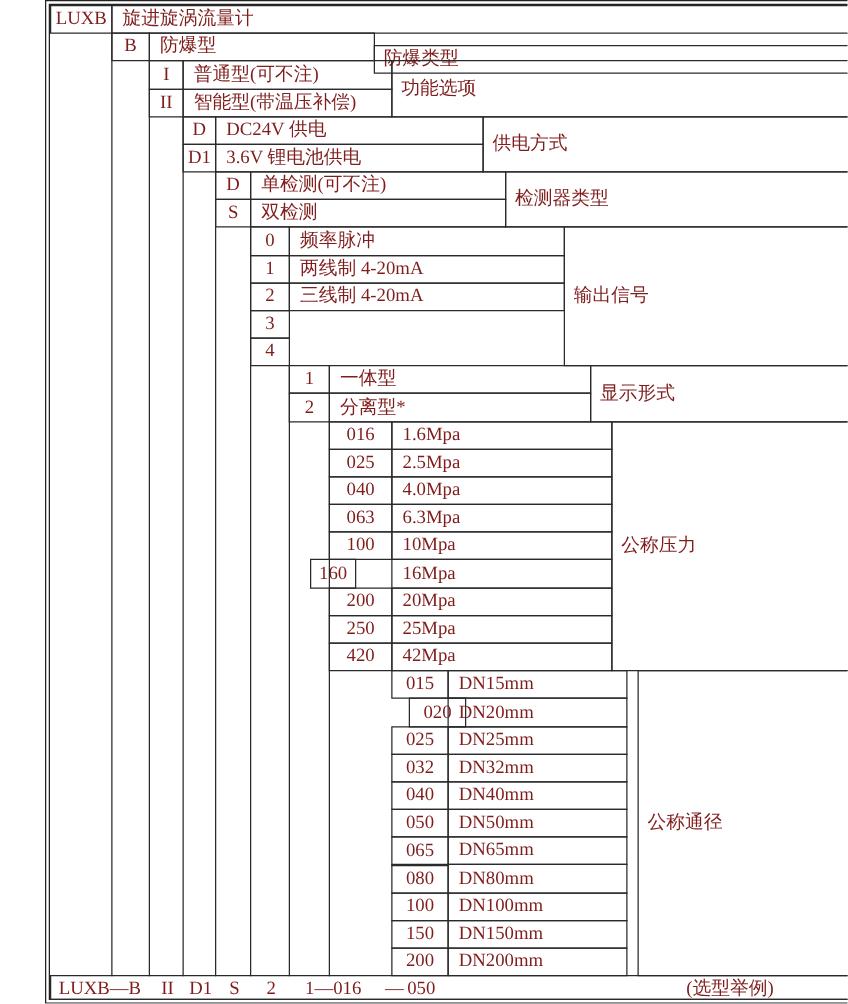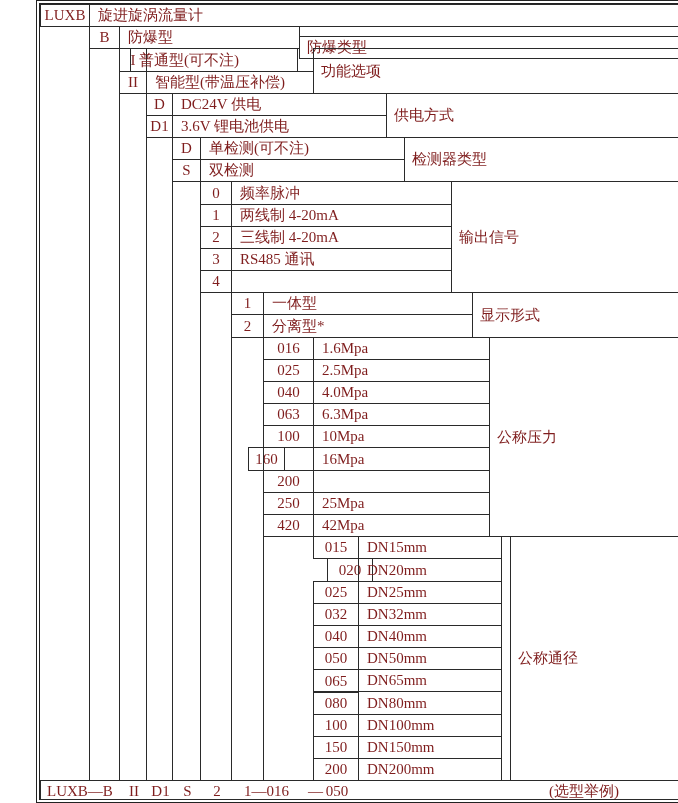--- a/index.html
+++ b/index.html
@@ -33,21 +33,21 @@
   <div class="frame"></div>
 
   <div class="cell code" style="left:4px;top:4px;width:50px;height:23px">LUXB</div>
   <div class="cell val" style="left:53px;top:4px;width:621px;height:23px">旋进旋涡流量计</div>
 
   <div class="cell code" style="left:53px;top:26px;width:31px;height:23px">B</div>
   <div class="cell val" style="left:83px;top:26px;width:181px;height:23px">防爆型</div>
   <div class="cell cat" style="left:263px;top:36px;width:481px;height:23px">防爆类型</div>
 
   <div class="cell code" style="left:83px;top:48px;width:28px;height:24px">I</div>
-  <div class="cell val" style="left:94px;top:48px;width:168px;height:24px">普通型(可不注)</div>
+  <div class="cell val" style="left:110px;top:48px;width:168px;height:24px">普通型(可不注)</div>
   <div class="cell code" style="left:83px;top:71px;width:28px;height:23px">II</div>
   <div class="cell val" style="left:110px;top:71px;width:168px;height:23px">智能型(带温压补偿)</div>
   <div class="cell cat" style="left:277px;top:48px;width:397px;height:46px">功能选项</div>
 
   <div class="cell code" style="left:110px;top:93px;width:27px;height:23px">D</div>
   <div class="cell val" style="left:136px;top:93px;width:215px;height:23px">DC24V 供电</div>
   <div class="cell code" style="left:110px;top:115px;width:27px;height:23px">D1</div>
   <div class="cell val" style="left:136px;top:115px;width:215px;height:23px">3.6V 锂电池供电</div>
   <div class="cell cat" style="left:350px;top:93px;width:324px;height:45px">供电方式</div>
 
@@ -57,21 +57,20 @@
   <div class="cell val" style="left:164px;top:159px;width:205px;height:23px">双检测</div>
   <div class="cell cat" style="left:368px;top:137px;width:306px;height:45px">检测器类型</div>
 
   <div class="cell code" style="left:164px;top:181px;width:32px;height:24px">0</div>
   <div class="cell val" style="left:195px;top:181px;width:221px;height:24px">频率脉冲</div>
   <div class="cell code" style="left:164px;top:204px;width:32px;height:23px">1</div>
   <div class="cell val" style="left:195px;top:204px;width:221px;height:23px">两线制 4-20mA</div>
   <div class="cell code" style="left:164px;top:226px;width:32px;height:23px">2</div>
   <div class="cell val" style="left:195px;top:226px;width:221px;height:23px">三线制 4-20mA</div>
   <div class="cell code" style="left:164px;top:248px;width:32px;height:23px">3</div>
-  <div class="cell val" style="left:195px;top:248px;width:221px;height:23px">RS485 通讯</div>
   <div class="cell code" style="left:164px;top:270px;width:32px;height:23px">4</div>
   <div class="cell cat" style="left:415px;top:181px;width:259px;height:112px">输出信号</div>
 
   <div class="cell code" style="left:195px;top:292px;width:33px;height:23px">1</div>
   <div class="cell val" style="left:227px;top:292px;width:210px;height:23px">一体型</div>
   <div class="cell code" style="left:195px;top:314px;width:33px;height:24px">2</div>
   <div class="cell val" style="left:227px;top:314px;width:210px;height:24px">分离型*</div>
   <div class="cell cat" style="left:436px;top:292px;width:238px;height:46px">显示形式</div>
 
   <div class="cell code" style="left:227px;top:337px;width:51px;height:23px">016</div>
@@ -80,20 +79,21 @@
   <div class="cell val" style="left:277px;top:359px;width:177px;height:23px">2.5Mpa</div>
   <div class="cell code" style="left:227px;top:381px;width:51px;height:23px">040</div>
   <div class="cell val" style="left:277px;top:381px;width:177px;height:23px">4.0Mpa</div>
   <div class="cell code" style="left:227px;top:403px;width:51px;height:23px">063</div>
   <div class="cell val" style="left:277px;top:403px;width:177px;height:23px">6.3Mpa</div>
   <div class="cell code" style="left:227px;top:425px;width:51px;height:23px">100</div>
   <div class="cell val" style="left:277px;top:425px;width:177px;height:23px">10Mpa</div>
   <div class="cell code" style="left:212px;top:447px;width:37px;height:24px">160</div>
   <div class="cell val" style="left:277px;top:447px;width:177px;height:24px">16Mpa</div>
   <div class="cell code" style="left:227px;top:470px;width:51px;height:23px">200</div>
+  <div class="cell val" style="left:277px;top:470px;width:177px;height:23px">20Mpa</div>
   <div class="cell code" style="left:227px;top:492px;width:51px;height:23px">250</div>
   <div class="cell val" style="left:277px;top:492px;width:177px;height:23px">25Mpa</div>
   <div class="cell code" style="left:227px;top:514px;width:51px;height:23px">420</div>
   <div class="cell val" style="left:277px;top:514px;width:177px;height:23px">42Mpa</div>
   <div class="cell cat" style="left:453px;top:337px;width:221px;height:200px">公称压力</div>
 
   <div class="cell code" style="left:277px;top:536px;width:46px;height:23px">015</div>
   <div class="cell val" style="left:322px;top:536px;width:144px;height:23px">DN15mm</div>
   <div class="cell code" style="left:291px;top:558px;width:46px;height:24px">020</div>
   <div class="cell val" style="left:322px;top:558px;width:144px;height:24px">DN20mm</div>

